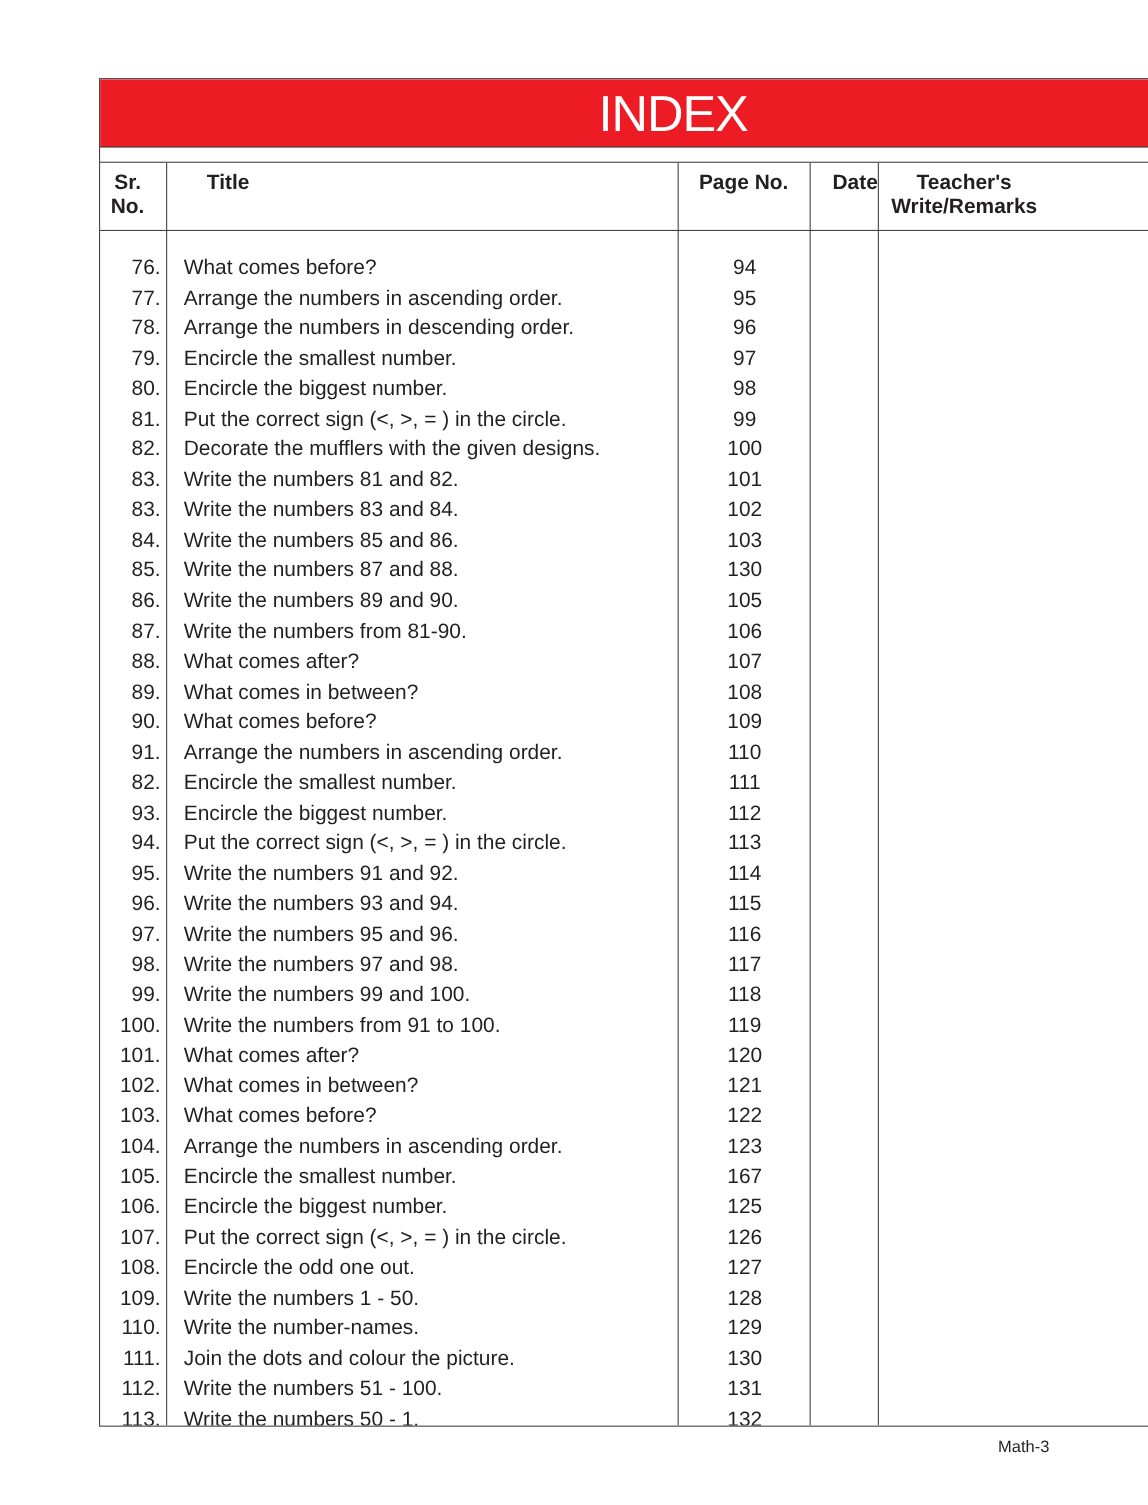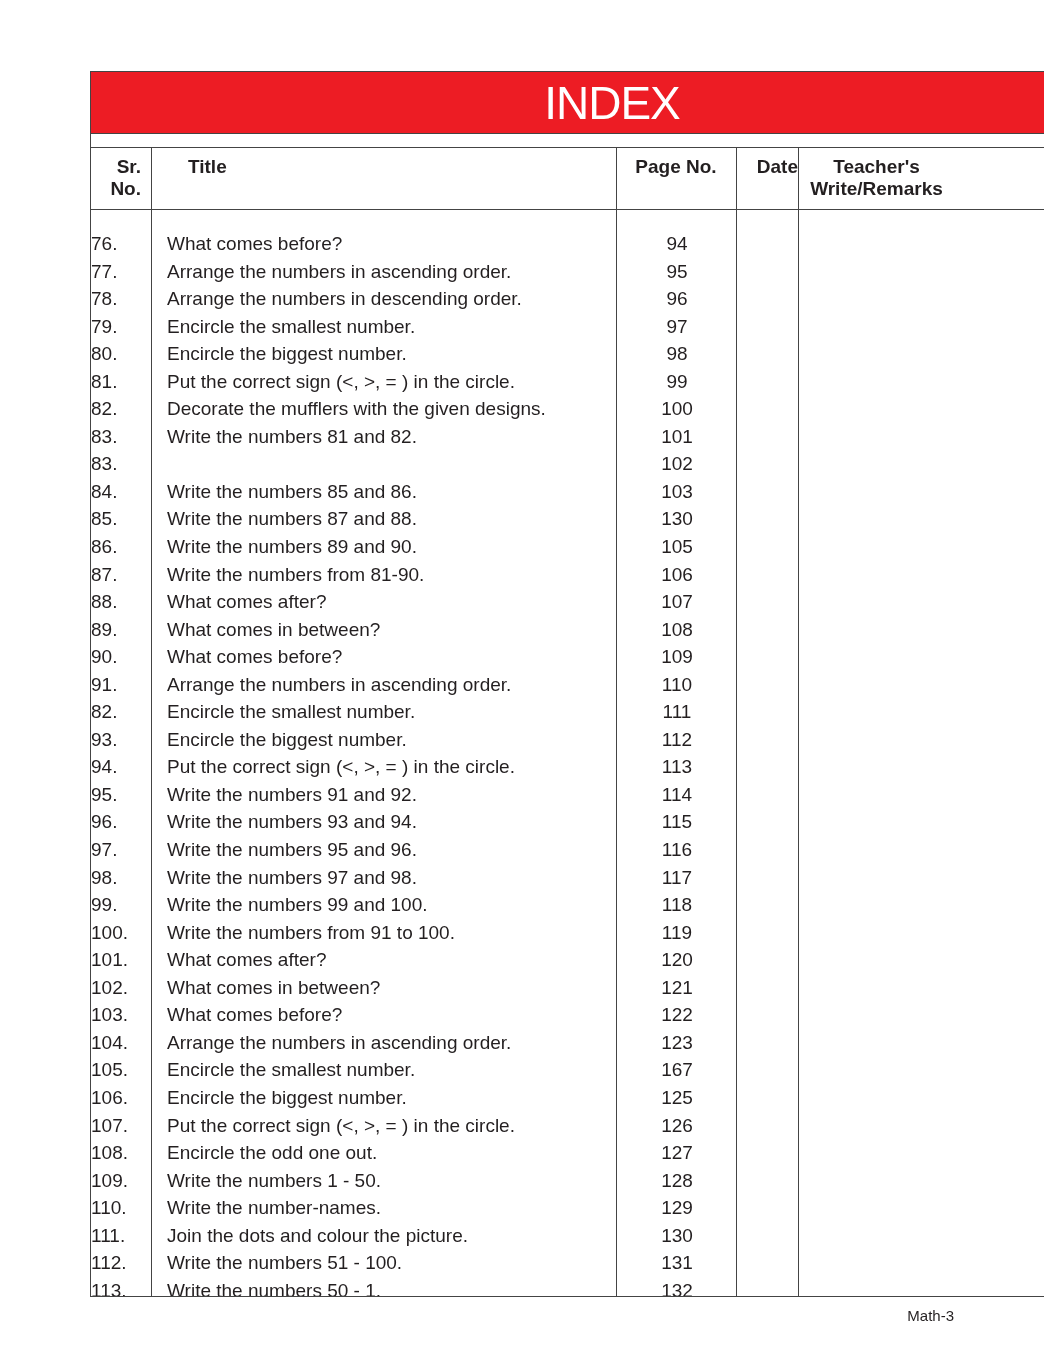--- a/index.html
+++ b/index.html
@@ -5,37 +5,37 @@
   html, body { margin:0; padding:0; background:#fff; }
   body { width:1044px; height:1368px; position:relative; font-family:"Liberation Sans", sans-serif; color:#231f20; overflow:hidden; }
   .frame { position:absolute; left:90px; top:71px; width:1044px; height:1226px; border:1px solid #444; box-sizing:border-box; overflow:hidden; }
   .banner { position:absolute; left:0; top:0; width:100%; height:62px; background:#ed1c24; border-bottom:1px solid #444; box-sizing:border-box; color:#fff; font-size:46px; text-align:center; line-height:62px; letter-spacing:-1px; }
   .gap { position:absolute; left:0; top:62px; width:100%; height:14px; border-bottom:1px solid #444; box-sizing:border-box; }
   .vline { position:absolute; top:76px; bottom:0; width:0; border-left:1px solid #444; }
   .head { position:absolute; top:76px; left:0; width:100%; height:62px; border-bottom:1px solid #444; box-sizing:border-box; font-weight:bold; font-size:19px; }
   .head div { position:absolute; top:8px; line-height:22px; }
   .rows { position:absolute; top:158px; left:0; width:100%; }
   .row { position:relative; height:27.55px; font-size:19px; line-height:27.55px; }
-  .row .sr { position:absolute; left:0; width:55px; text-align:left; }
+  .row .sr { position:absolute; left:0; width:55px; text-align:right; }
   .row .title { position:absolute; left:76px; white-space:nowrap; }
   .row .page { position:absolute; left:526px; width:120px; text-align:center; }
   .footer { position:absolute; right:90px; top:1307px; font-size:15px; }
 </style>
 </head>
 <body>
 
 <div class="frame">
   <div class="banner">INDEX</div>
   <div class="gap"></div>
   <div class="vline" style="left:60px"></div>
   <div class="vline" style="left:525px"></div>
   <div class="vline" style="left:645px"></div>
   <div class="vline" style="left:707px"></div>
   <div class="head">
-    <div style="left:0;width:50px;text-align:right">
+    <div style="left:0;width:50px;text-align:center">
       <span>Sr.</span><br>
       <span>No.</span>
     </div>
     <div style="left:97px">Title</div>
     <div style="left:525px;width:120px;text-align:center">Page No.</div>
     <div style="left:645px;width:62px;text-align:right">Date</div>
     <div style="left:707px;width:157px;text-align:center">
       <span>Teacher's</span><br>
       <span>Write/Remarks</span>
     </div>
@@ -76,20 +76,21 @@
         <span class="title">Decorate the mufflers with the given designs.</span>
         <span class="page">100</span>
       </div>
       <div class="row">
         <span class="sr">83.</span>
         <span class="title">Write the numbers 81 and 82.</span>
         <span class="page">101</span>
       </div>
       <div class="row">
         <span class="sr">83.</span>
+        <span class="title">Write the numbers 83 and 84.</span>
         <span class="page">102</span>
       </div>
       <div class="row">
         <span class="sr">84.</span>
         <span class="title">Write the numbers 85 and 86.</span>
         <span class="page">103</span>
       </div>
       <div class="row">
         <span class="sr">85.</span>
         <span class="title">Write the numbers 87 and 88.</span>

